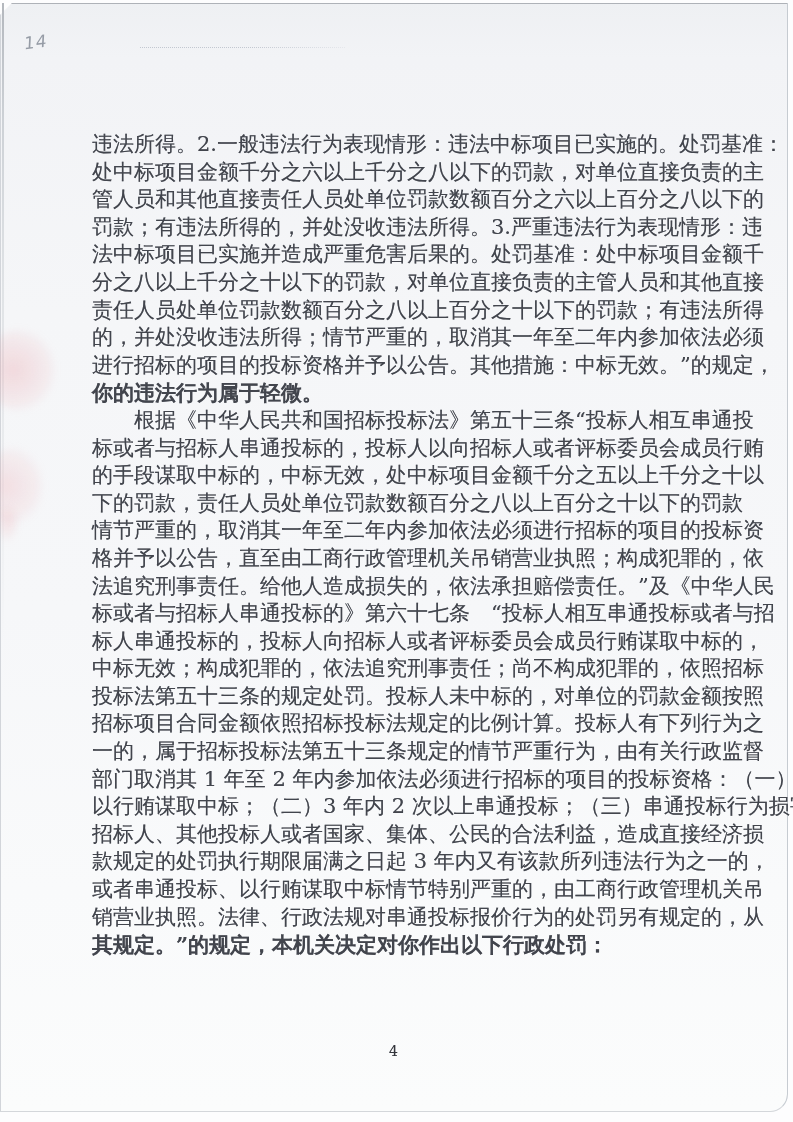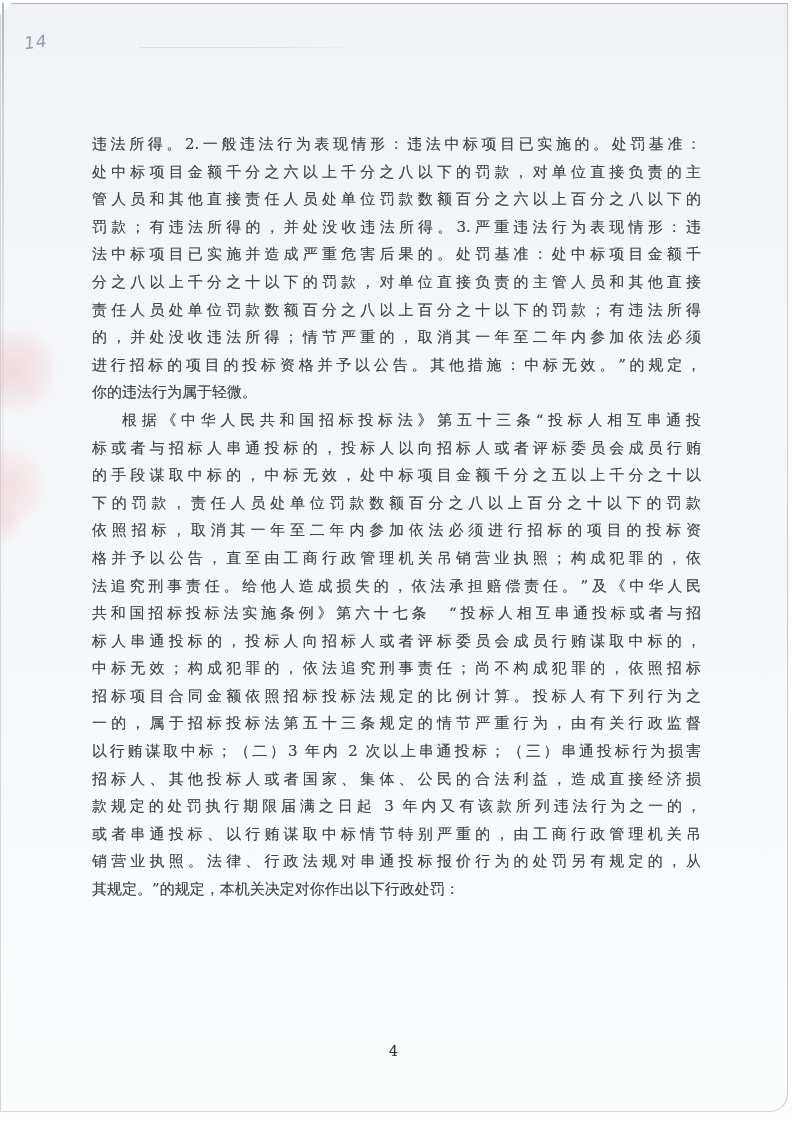--- a/index.html
+++ b/index.html
@@ -67,28 +67,28 @@
     background: radial-gradient(ellipse, rgba(233,150,158,0.22) 0%, rgba(233,150,158,0) 70%); }
   .textblock {
     position: absolute;
     left: 92px; top: 131px;
     width: 609px;
     color: #42454d;
   }
   .para .line {
     height: 27.6px;
     line-height: 27.6px;
-    font-size: 15px;
+    font-size: 21px;
     white-space: nowrap;
     text-align: justify;
     text-align-last: justify;
     text-shadow: 0 0 0.6px rgba(70,72,82,0.55);
     overflow: visible;
   }
-  .para .line:last-child { text-align-last: left; }
+  .para .line:last-child { text-align-last: left; font-weight: bold; }
   .para.indent-first .line:first-child { text-indent: 2em; }
   .page-number {
     position: absolute;
     left: 0; top: 1043px;
     width: 787px;
     text-align: center;
     font-size: 14px;
     color: #34363c;
     text-shadow: 0 0 0.5px rgba(52,54,60,0.6);
   }
@@ -122,28 +122,30 @@
         <div class="line">的，并处没收违法所得；情节严重的，取消其一年至二年内参加依法必须</div>
         <div class="line">进行招标的项目的投标资格并予以公告。其他措施：中标无效。”的规定，</div>
         <div class="line">你的违法行为属于轻微。</div>
       </div>
     <div class="para indent-first">
 
     <div class="line">根据《中华人民共和国招标投标法》第五十三条“投标人相互串通投</div>
         <div class="line">标或者与招标人串通投标的，投标人以向招标人或者评标委员会成员行贿</div>
         <div class="line">的手段谋取中标的，中标无效，处中标项目金额千分之五以上千分之十以</div>
         <div class="line">下的罚款，责任人员处单位罚款数额百分之八以上百分之十以下的罚款</div>
-        <div class="line">依照招标，取消其一年至二年内参加依法必须进行招标的项目的投标资</div>
+        <div class="line">情节严重的，取消其一年至二年内参加依法必须进行招标的项目的投标资</div>
         <div class="line">格并予以公告，直至由工商行政管理机关吊销营业执照；构成犯罪的，依</div>
         <div class="line">法追究刑事责任。给他人造成损失的，依法承担赔偿责任。”及《中华人民</div>
-        <div class="line">共和国招标投标法实施条例》第六十七条　“投标人相互串通投标或者与招</div>
+        <div class="line">标或者与招标人串通投标的》第六十七条　“投标人相互串通投标或者与招</div>
         <div class="line">标人串通投标的，投标人向招标人或者评标委员会成员行贿谋取中标的，</div>
         <div class="line">中标无效；构成犯罪的，依法追究刑事责任；尚不构成犯罪的，依照招标</div>
+        <div class="line">投标法第五十三条的规定处罚。投标人未中标的，对单位的罚款金额按照</div>
         <div class="line">招标项目合同金额依照招标投标法规定的比例计算。投标人有下列行为之</div>
         <div class="line">一的，属于招标投标法第五十三条规定的情节严重行为，由有关行政监督</div>
+        <div class="line">部门取消其 1 年至 2 年内参加依法必须进行招标的项目的投标资格：（一）</div>
         <div class="line">以行贿谋取中标；（二）3 年内 2 次以上串通投标；（三）串通投标行为损害</div>
         <div class="line">招标人、其他投标人或者国家、集体、公民的合法利益，造成直接经济损</div>
         <div class="line">款规定的处罚执行期限届满之日起 3 年内又有该款所列违法行为之一的，</div>
         <div class="line">或者串通投标、以行贿谋取中标情节特别严重的，由工商行政管理机关吊</div>
         <div class="line">销营业执照。法律、行政法规对串通投标报价行为的处罚另有规定的，从</div>
         <div class="line">其规定。”的规定，本机关决定对你作出以下行政处罚：</div>
       </div>
   </div>
 
   <div class="page-number">4</div>

